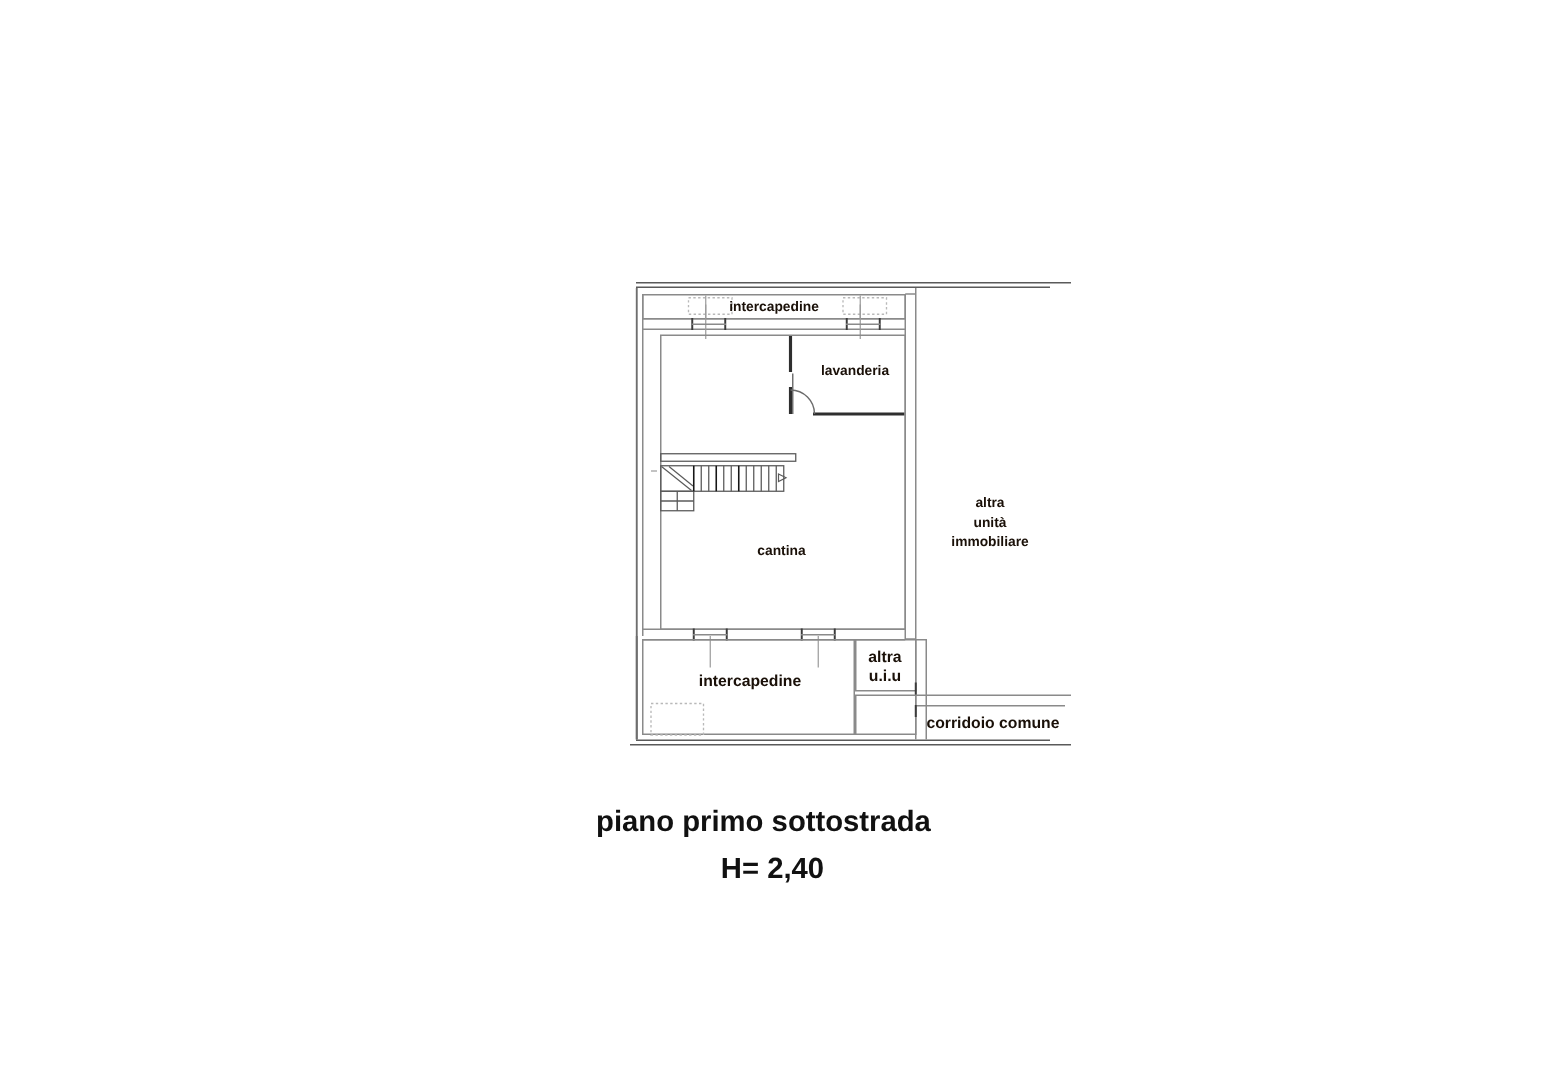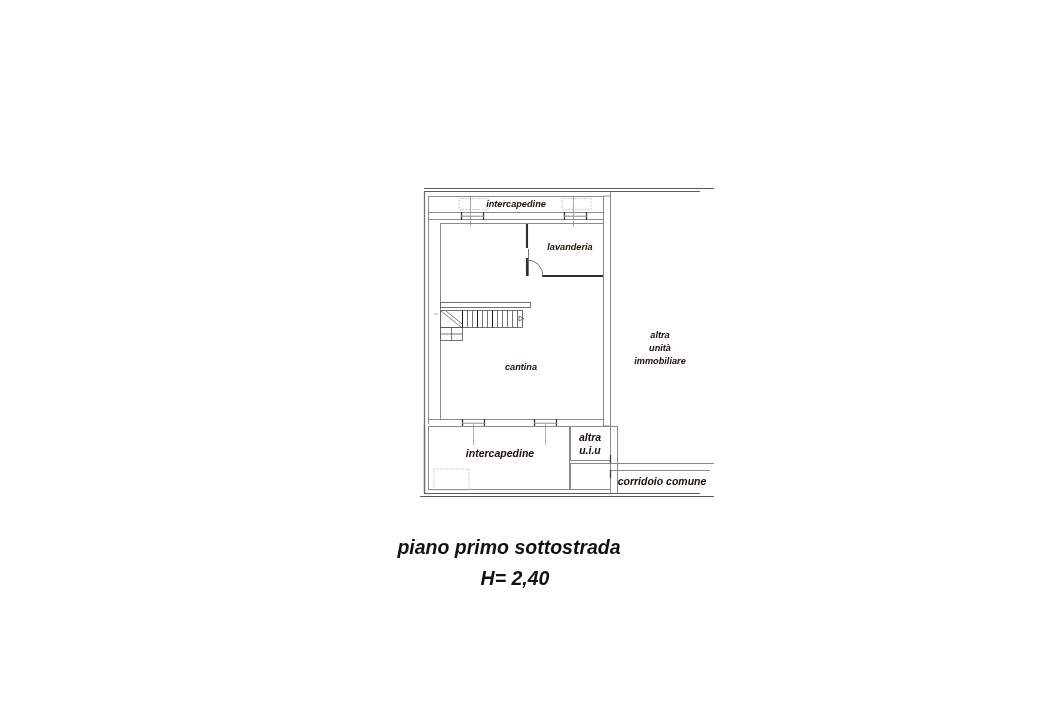--- a/index.html
+++ b/index.html
@@ -12,21 +12,20 @@
     height: 720px;
     position: relative;
     font-family: "Liberation Sans", sans-serif;
     overflow: hidden;
   }
   #plan-root {
     position: absolute;
     left: 0; top: 0;
     width: 1039px;
     height: 720px;
-    font-style: italic;
   }
   .plan-svg {
     display: block;
     width: 1039px;
     height: 720px;
   }
   .room-label {
     font-family: "Liberation Sans", sans-serif;
     font-weight: 700;
     fill: #1a1008;

